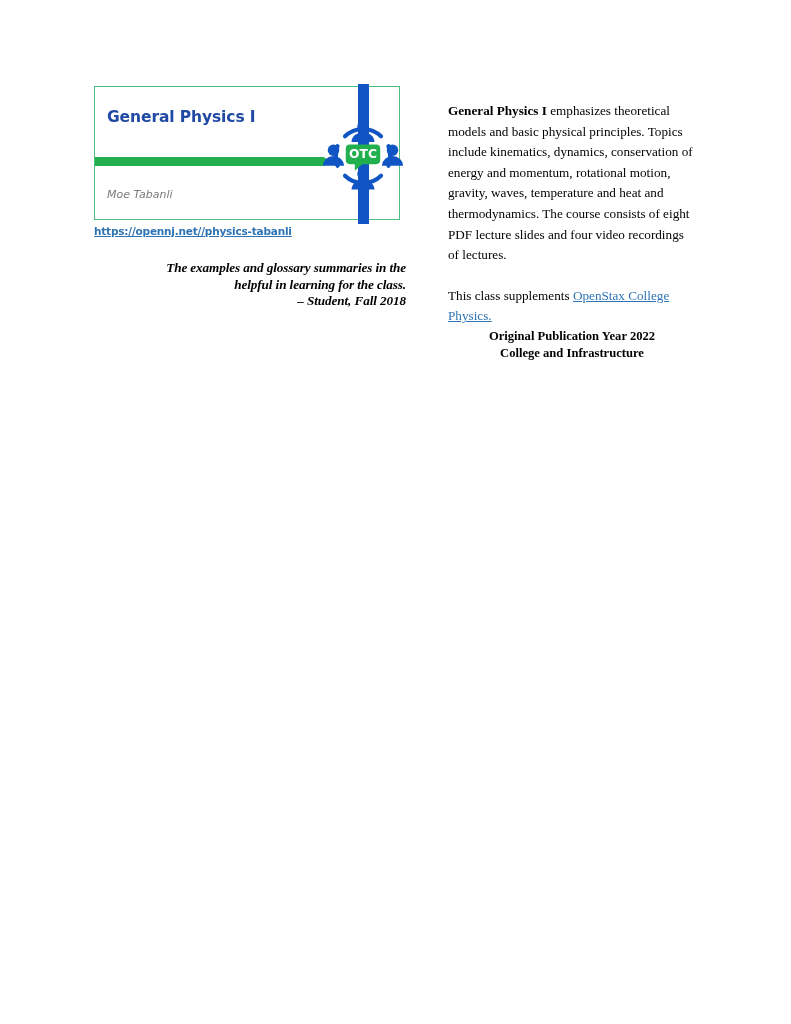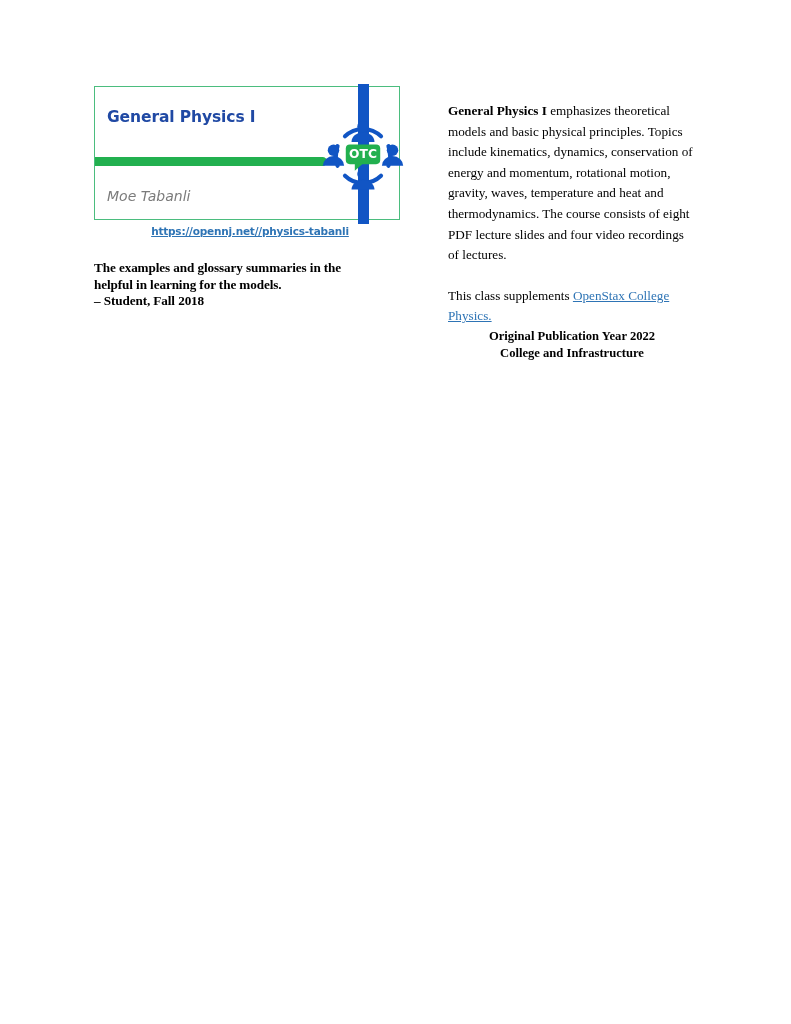--- a/index.html
+++ b/index.html
@@ -59,21 +59,21 @@
     height: 9px;
     background: #22b04f;
     border-radius: 0 5px 5px 0;
   }
 
   .cover-author {
     position: absolute;
     left: 12px;
     top: 101px;
     font-family: "DejaVu Sans", sans-serif;
-    font-size: 14px;
+    font-size: 11px;
     font-style: italic;
     color: #7b7b7b;
     white-space: nowrap;
   }
 
   .blue-vbar {
     position: absolute;
     left: 263px;
     top: -3px;
     width: 11px;
@@ -86,34 +86,35 @@
     left: 227px;
     top: 28px;
     width: 82px;
     height: 82px;
   }
   .otc-logo svg { display: block; width: 82px; height: 82px; }
 
   .cover-link {
     display: block;
     margin-top: 5px;
-    text-align: center;
+    text-align: left;
     font-family: "DejaVu Sans", sans-serif;
     font-size: 10.5px;
     font-weight: bold;
     color: #2e74b5;
     text-decoration: underline;
     letter-spacing: -0.2px;
   }
 
   .quote-block {
     margin-top: 23px;
-    text-align: left;
+    text-align: right;
     font-family: "Liberation Serif", "DejaVu Serif", serif;
     font-weight: bold;
+    font-style: italic;
     font-size: 13.2px;
     line-height: 16.5px;
     color: #000000;
     letter-spacing: -0.1px;
   }
 
   
   .right-col {
     position: absolute;
     left: 448px;
@@ -217,21 +218,21 @@
             <text x="50" y="53" text-anchor="middle" font-family="DejaVu Sans, sans-serif" font-size="15" font-weight="bold" fill="#ffffff">OTC</text>
           </g>
         </svg>
       </div>
     </div>
 
     <a href="#" class="cover-link">https://opennj.net//physics-tabanli</a>
 
     <div class="quote-block">
       <div>The examples and glossary summaries in the</div>
-      <div>helpful in learning for the models.</div>
+      <div>helpful in learning for the class.</div>
       <div>– Student, Fall 2018</div>
     </div>
 
   </div>
 
   <div class="right-col">
 
     <p class="desc-para"><strong>General Physics I</strong><span> emphasizes theoretical models and basic physical principles. Topics include kinematics, dynamics, conservation of energy and momentum, rotational motion, gravity, waves, temperature and heat and thermodynamics. The course consists of eight PDF lecture slides and four video recordings of lectures.</span></p>
 
     <p class="supplement-para"><span>This class supplements </span><a href="#" class="supplement-link">OpenStax College Physics.</a></p>

